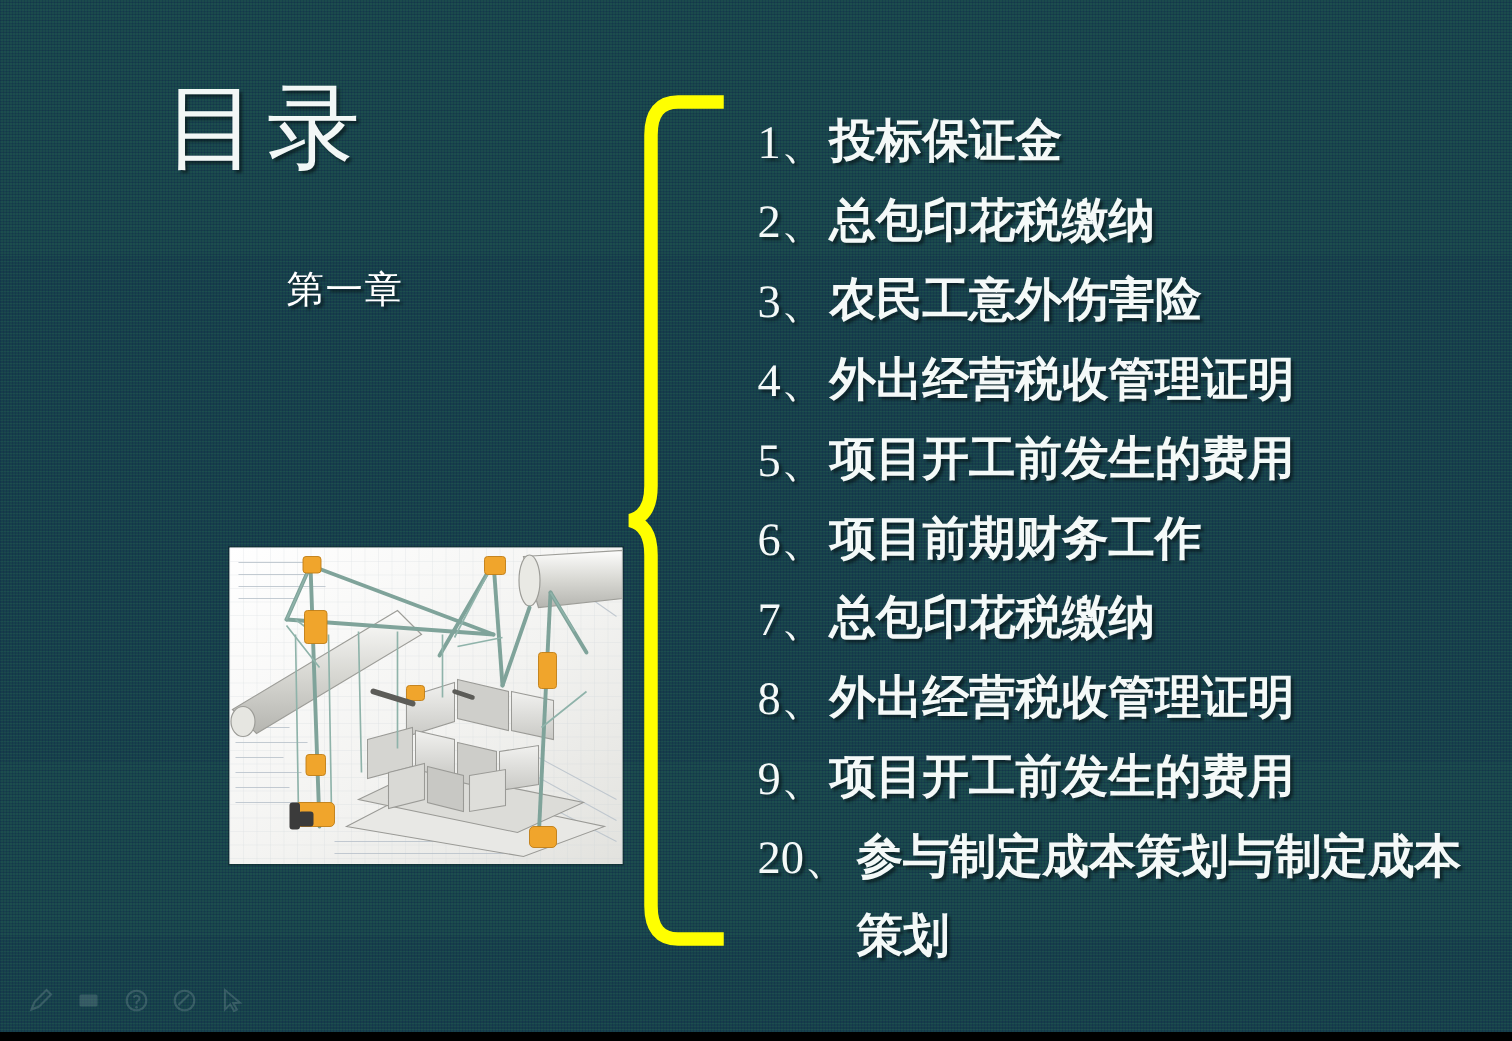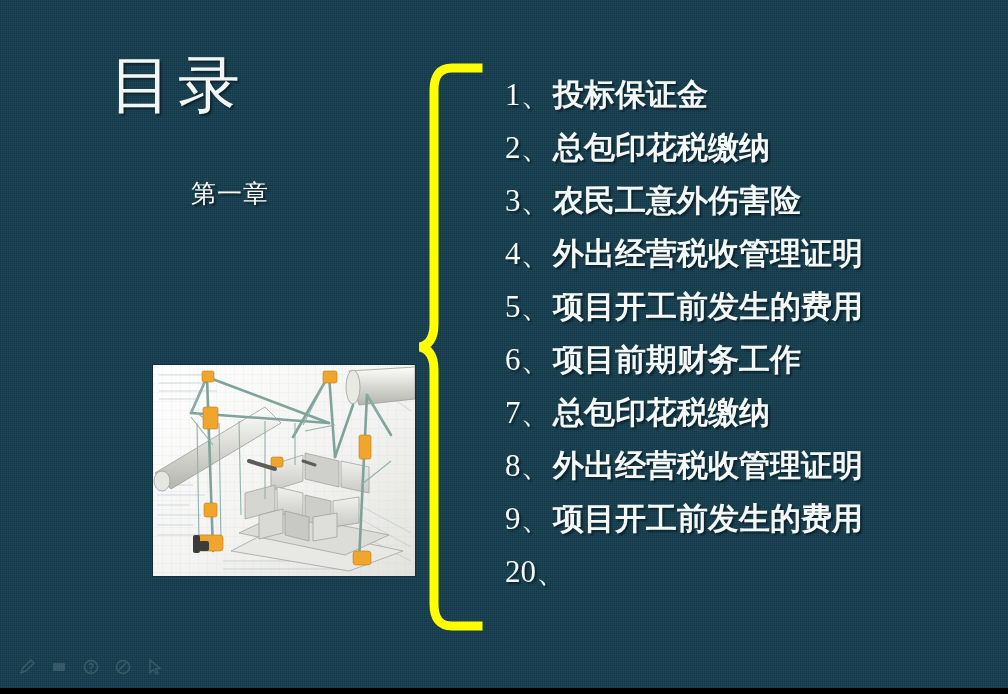--- a/index.html
+++ b/index.html
@@ -287,20 +287,21 @@
     <li class="toc-item">
       <span class="toc-num">8、</span>
       <span class="toc-text">外出经营税收管理证明</span>
     </li>
     <li class="toc-item">
       <span class="toc-num">9、</span>
       <span class="toc-text">项目开工前发生的费用</span>
     </li>
     <li class="toc-item">
       <span class="toc-num wide">20、</span>
+      <span class="toc-text">参与制定成本策划与制定成本策划</span>
     </li>
   </ul>
 
   <div id="presenter-toolbar">
     <span class="tool-icon">
       <svg viewBox="0 0 18 18">
           <path d="M3 15 L5 10 L13 2 L16 5 L8 13 Z" fill="none" stroke="#cfe0dd" stroke-width="1.4"></path>
         </svg>
     </span>
     <span class="tool-icon">

